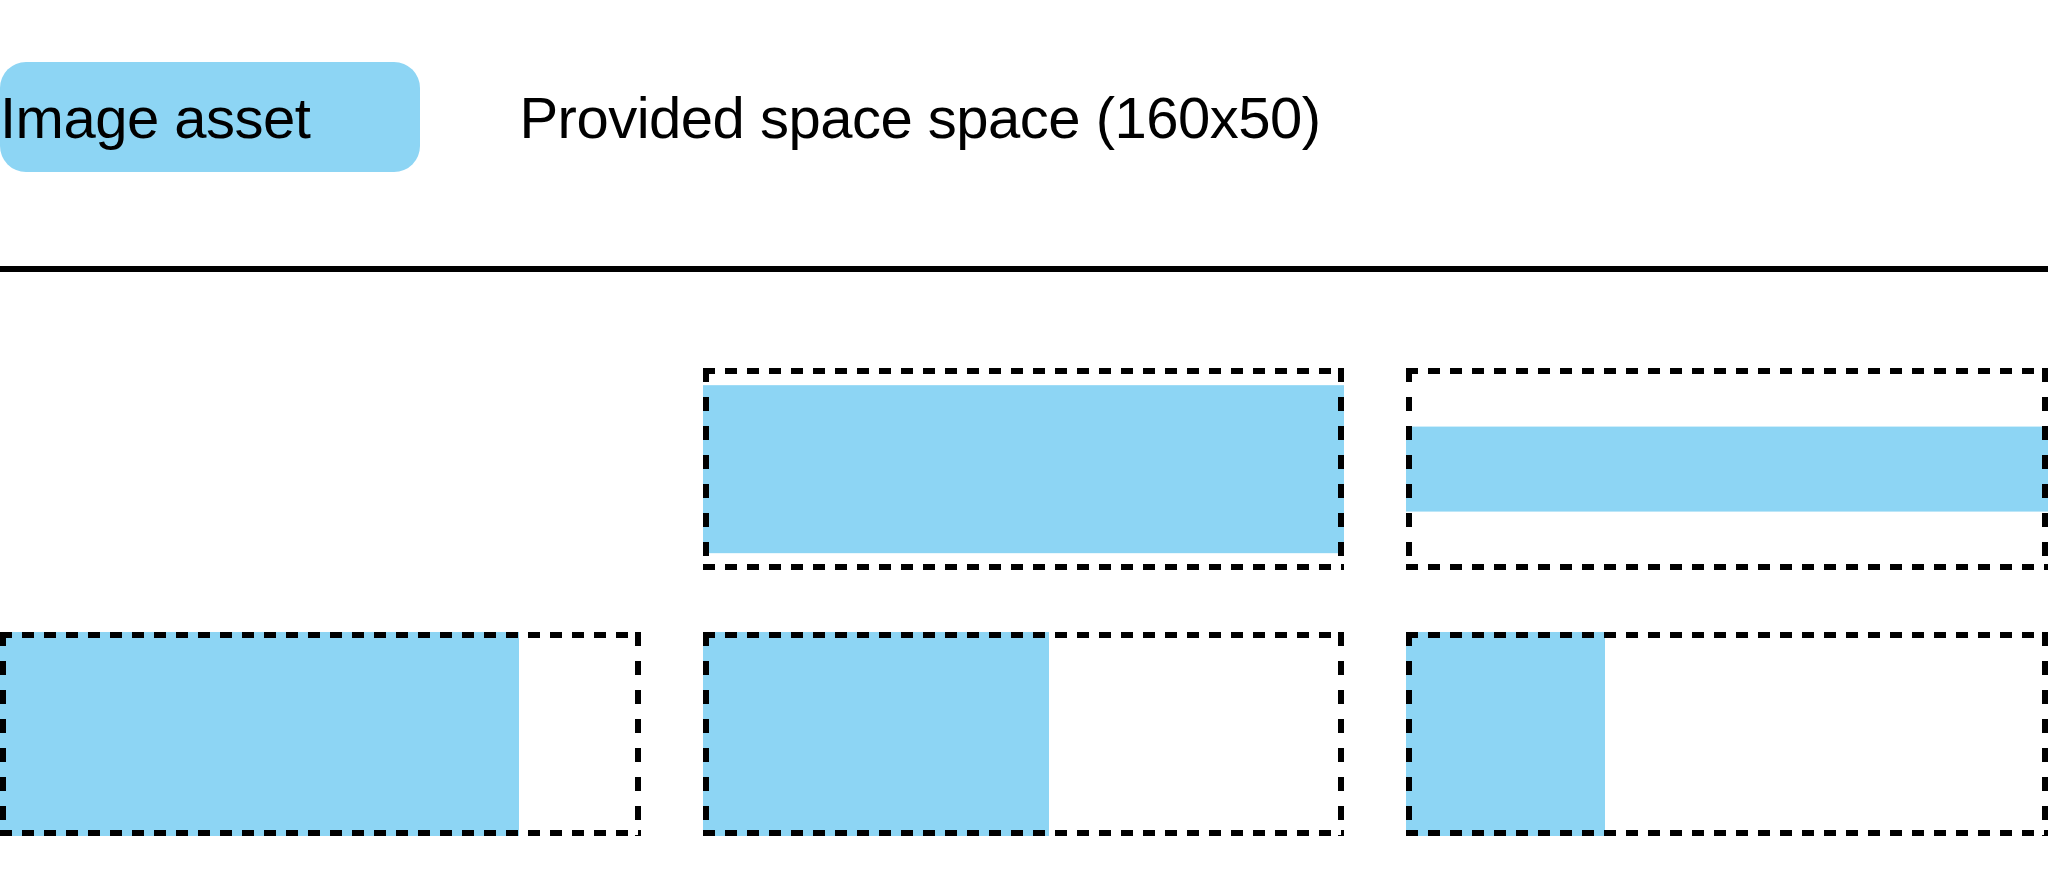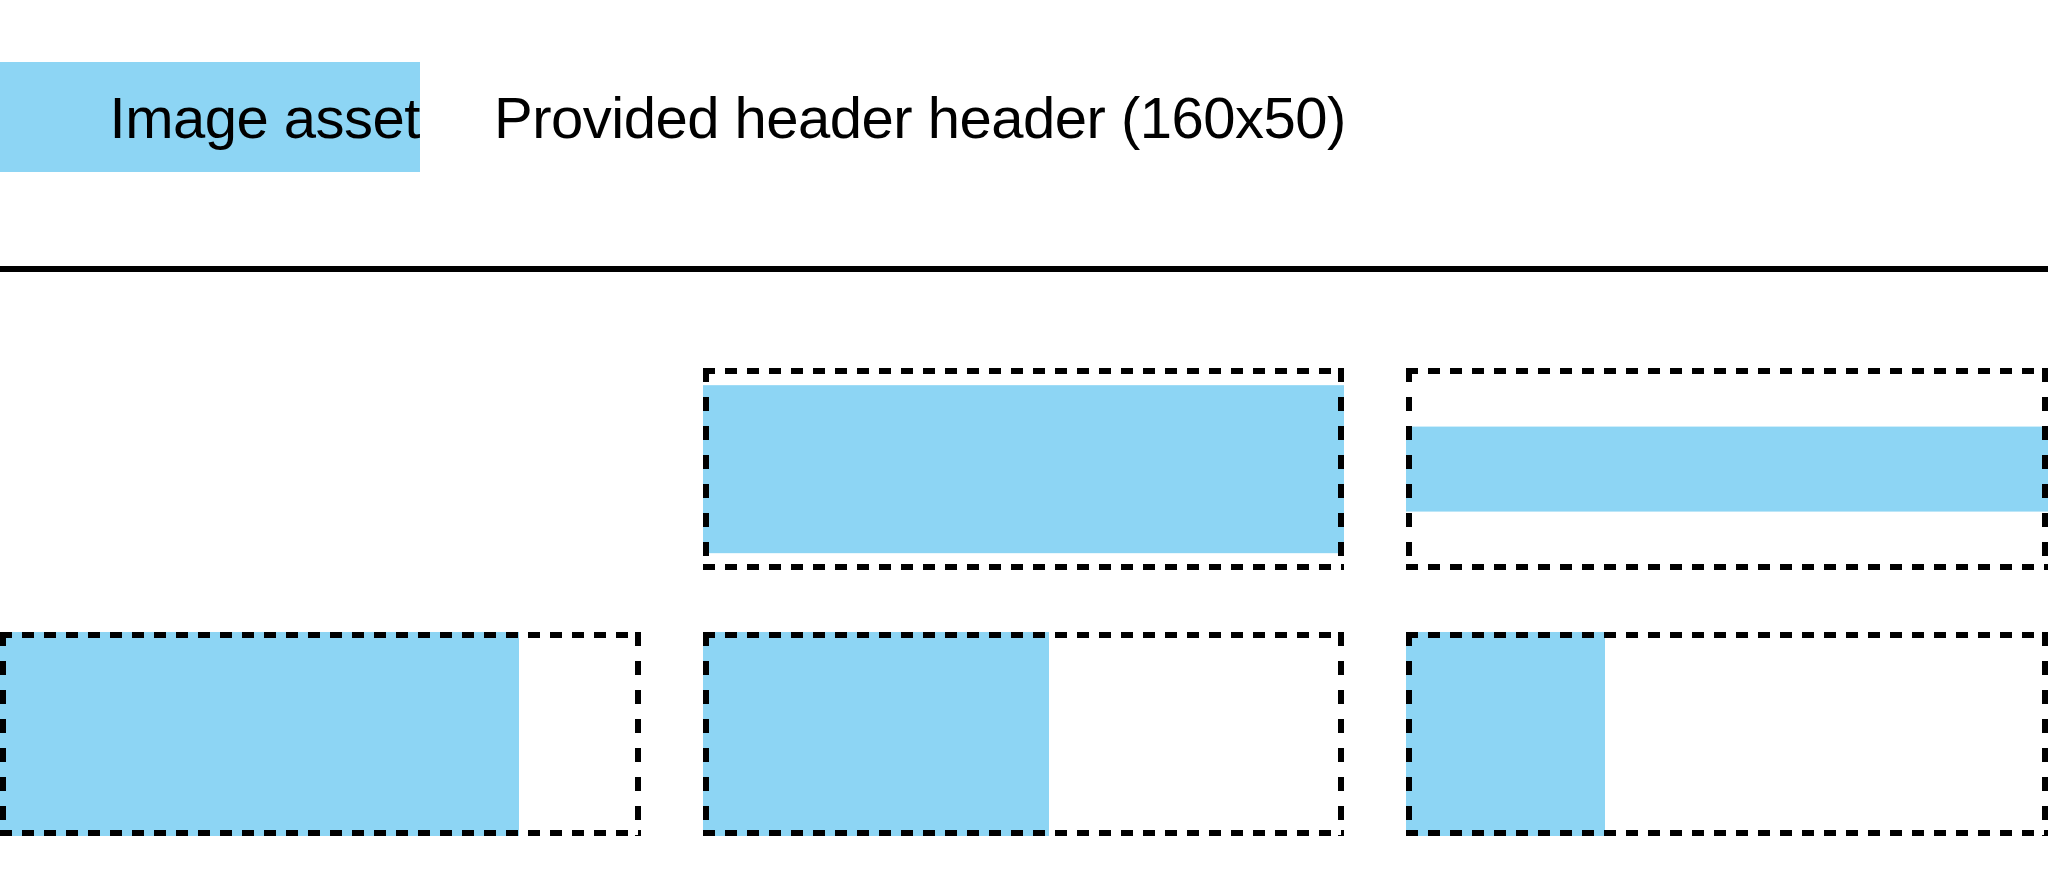--- a/index.html
+++ b/index.html
@@ -16,21 +16,22 @@
     color: var(--line, #000000);
     overflow: hidden;
   }
   .abs { position: absolute; }
 
   
   .legend-swatch {
     background: var(--blue, #8DD5F4);
     display: flex;
     align-items: center;
-    justify-content: flex-end;
+    justify-content: flex-start;
+    border-radius: 26px;
   }
 
   
   .dash-box::after {
     content: "";
     position: absolute;
     inset: 0;
     pointer-events: none;
     z-index: 3;
     background-image:
@@ -81,21 +82,21 @@
 </head>
 <body>
 
 <div class="canvas" style="--blue: #8DD5F4; --line: #000000; --bg: #FFFFFF;">
 
   <div class="abs legend-swatch" style="left:0; top:62px; width:420px; height:110px;">
     <span class="label">Image asset</span>
   </div>
 
   <div class="abs dash-fine" style="left:452px; top:58px; width:936px; height:118px;">
-    <span class="label">Provided header header (160x50)</span>
+    <span class="label">Provided space space (160x50)</span>
   </div>
 
   <div class="abs divider" style="left:0; top:266px; width:2048px; height:6px;"></div>
 
 
   <div class="abs dash-box" style="left:703px; top:368px; width:641px; height:202px;">
     <div class="fill" style="width: 100%; height: 83%;"></div>
   </div>
 
   <div class="abs dash-box" style="left:1406px; top:368px; width:642px; height:202px;">

